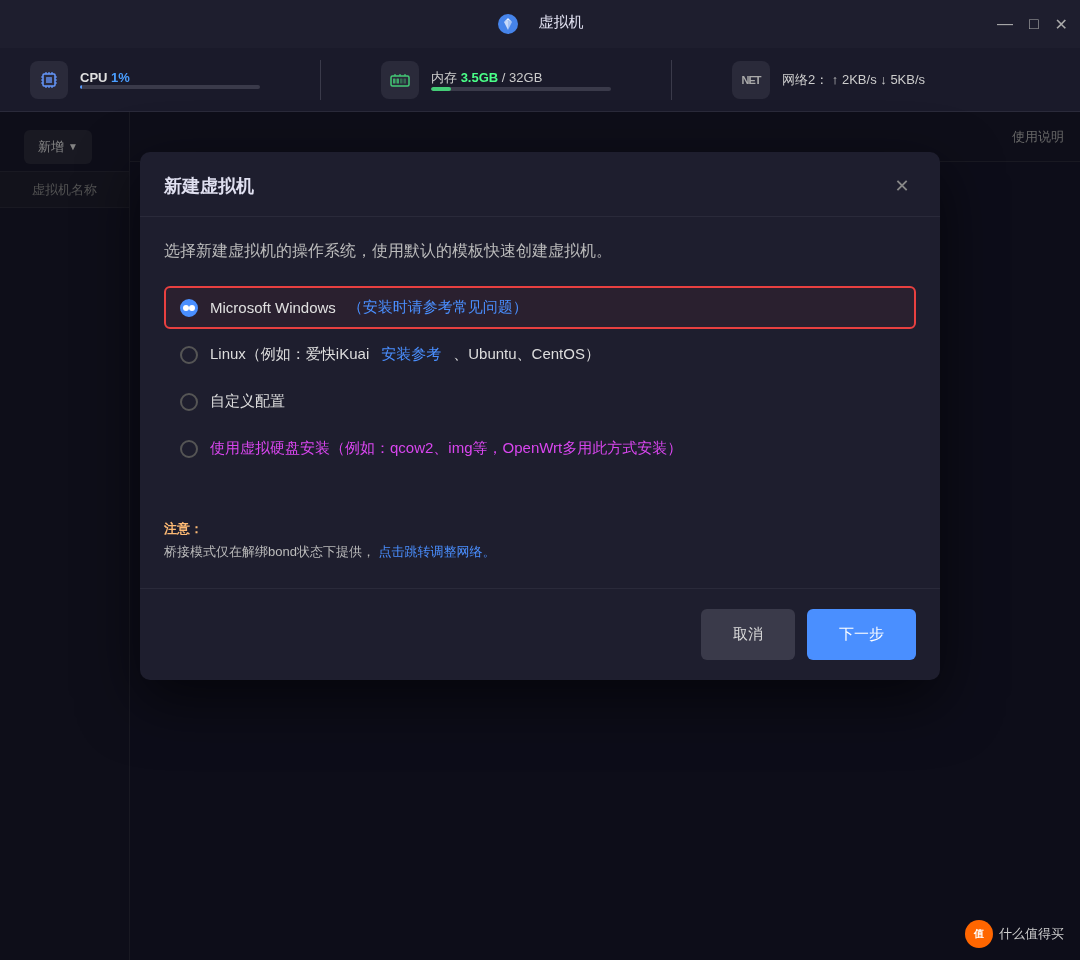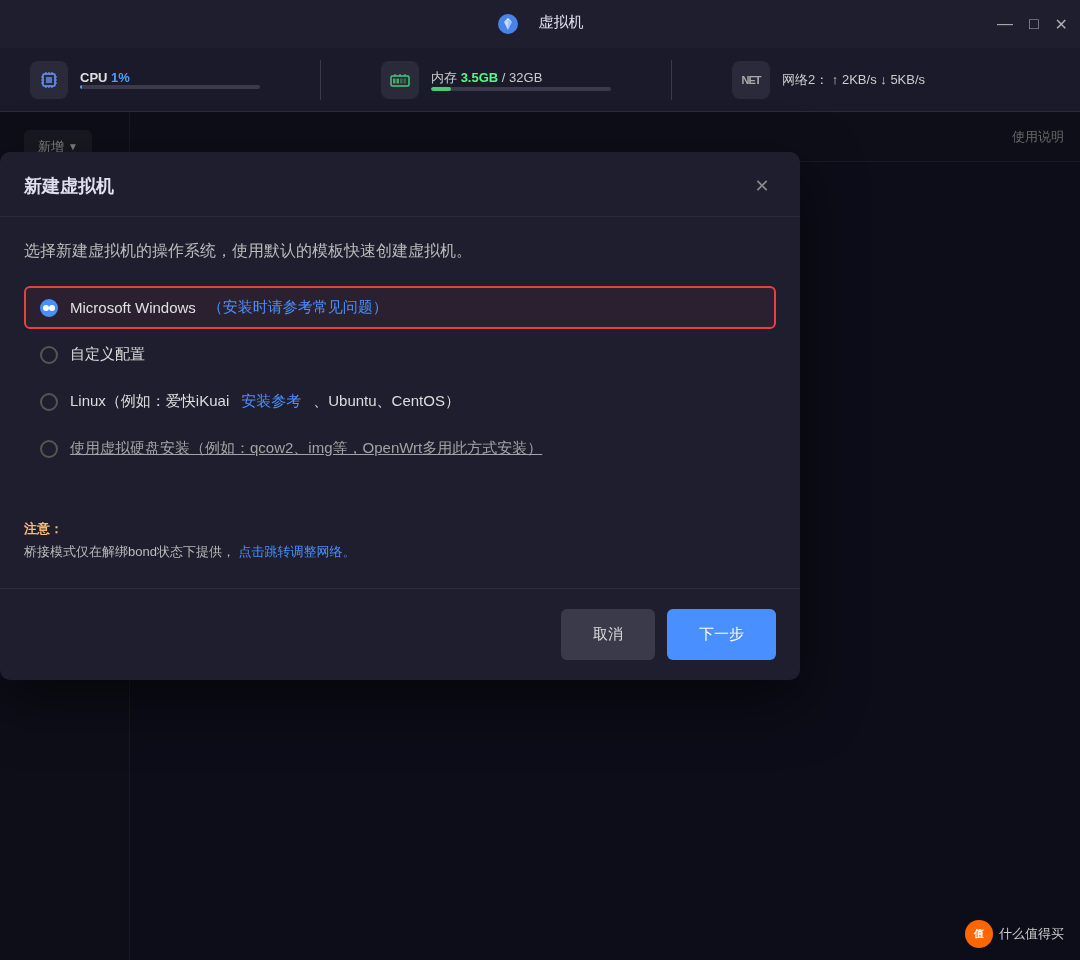--- a/index.html
+++ b/index.html
@@ -152,20 +152,21 @@
     
     .overlay {
       position: absolute;
       top: 112px;
       left: 0;
       right: 0;
       bottom: 0;
       background: rgba(0,0,0,0.4);
       display: flex;
       align-items: flex-start;
+      justify-content: center;
       padding-top: 40px;
     }
 
     .dialog {
       width: 800px;
       background: #1e1e2e;
       border-radius: 10px;
       box-shadow: 0 20px 60px rgba(0,0,0,0.6);
       overflow: hidden;
     }
@@ -486,33 +487,33 @@
         <div class="option-item selected">
           <div class="radio-circle checked">
             <div style="width:6px;height:6px;border-radius:50%;background:white;"></div>
           </div>
           <span style="color:#e0e0e0; font-size:15px;">Microsoft Windows</span>
           <span style="color:#4a8fff; font-size:15px;">（安装时请参考常见问题）</span>
         </div>
 
         <div class="option-item">
           <div class="radio-circle"></div>
-          <span style="color:#ddd; font-size:15px;">自定义配置</span>
-        </div>
-
-        <div class="option-item">
-          <div class="radio-circle"></div>
           <span style="color:#ddd; font-size:15px;">Linux（例如：爱快iKuai</span>
           <span style="color:#4a8fff; font-size:15px;">安装参考</span>
           <span style="color:#ddd; font-size:15px;">、Ubuntu、CentOS）</span>
         </div>
 
         <div class="option-item">
           <div class="radio-circle"></div>
-          <span style="color:#a3a3a3; font-size:15px;text-decoration:underline;">使用虚拟硬盘安装（例如：qcow2、img等，OpenWrt多用此方式安装）</span>
+          <span style="color:#ddd; font-size:15px;">自定义配置</span>
+        </div>
+
+        <div class="option-item">
+          <div class="radio-circle"></div>
+          <span style="color:#d946ef; font-size:15px;">使用虚拟硬盘安装（例如：qcow2、img等，OpenWrt多用此方式安装）</span>
         </div>
       </div>
 
       <div class="note-section">
         <div style="font-weight:600; color:#fdba74;margin-top:47px;">注意：</div>
         <div>
           <span>桥接模式仅在解绑bond状态下提供，</span>
           <span style="color:#4a8fff;">点击跳转调整网络。</span>
         </div>
       </div>

